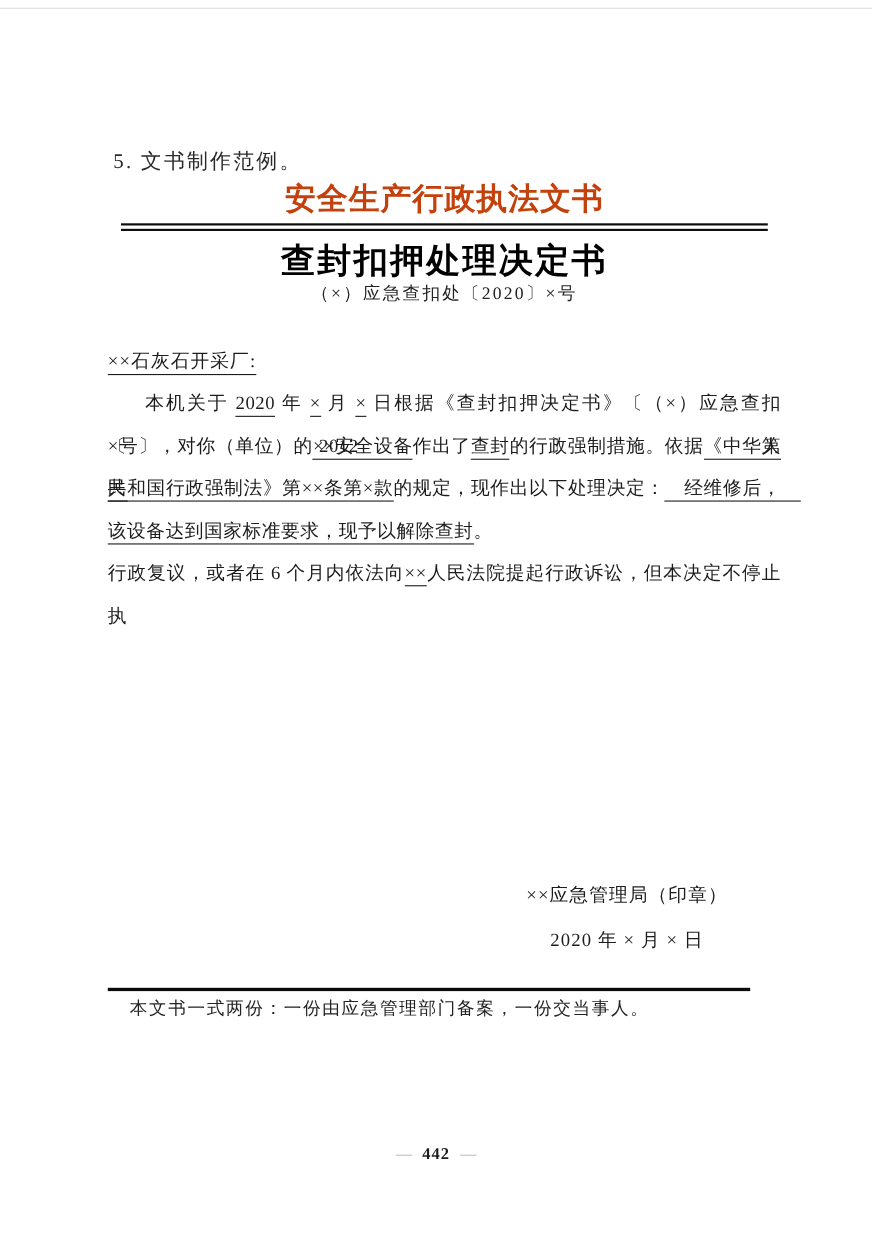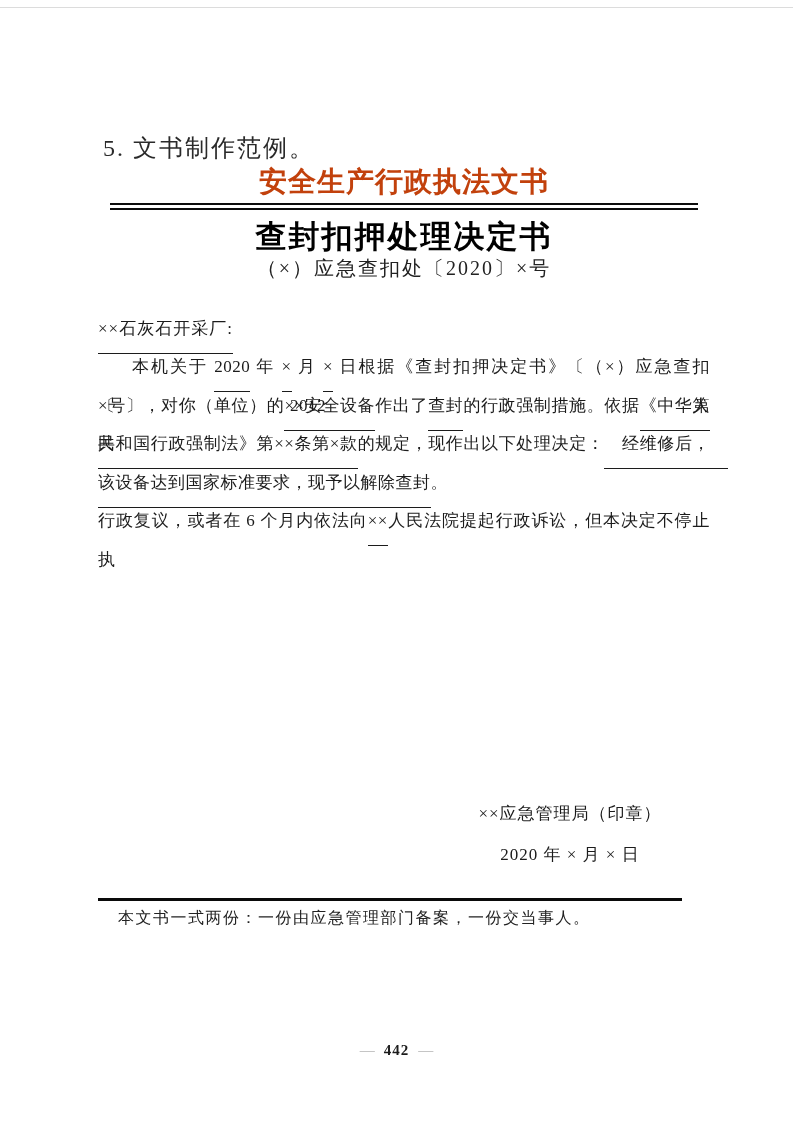--- a/index.html
+++ b/index.html
@@ -17,21 +17,21 @@
   }
   .abs { position: absolute; }
 
   .scan-edge-top {
     top: 7px; left: 0; width: 793px; height: 1px;
     background: #dcdcdc;
   }
 
   .section-heading {
     top: 137px; left: 103px;
-    font-size: 24px; line-height: 22px;
+    font-size: 19px; line-height: 22px;
     letter-spacing: 2px; color: #2a2a2a; text-align: right;
   }
 
   .title-wrap { left: 98px; width: 612px; text-align: center; }
   .title1 {
     top: 164px;
     font-size: 28px; line-height: 36px;
     font-weight: bold; color: #c2410c;
     letter-spacing: 1px;
   }
@@ -44,21 +44,21 @@
   .title2 {
     top: 219px;
     font-size: 31px; line-height: 36px;
     font-weight: bold; color: #000;
     letter-spacing: 2px;
   }
 
   .doc-number {
     top: 256px; left: 98px; width: 612px;
     text-align: center;
-    font-size: 20px; line-height: 24px;
+    font-size: 16px; line-height: 24px;
     letter-spacing: 2px; color: #222;
   }
 
   .addressee {
     top: 316px; left: 98px;
     font-size: 17px; line-height: 26px;
     letter-spacing: 1px;
   }
 
   .doc-body {
@@ -68,21 +68,21 @@
   .bline {
     height: 38.5px; line-height: 38.5px;
     text-align: justify;
     letter-spacing: 0.5px;
   }
   .bline.just { text-align-last: justify; }
   .bline.indent { text-indent: 34px; }
 
   .u {
     border-bottom: 1px solid #1c1c1c;
-    padding-bottom: 15px;
+    padding-bottom: 2px;
   }
 
   .signature {
     top: 802px; left: 450px; width: 240px;
     text-align: center;
     font-size: 17px;
   }
   .signature .org { line-height: 24px; letter-spacing: 1px; }
   .signature .date { margin-top: 17px; line-height: 24px; letter-spacing: 1px; }
 

